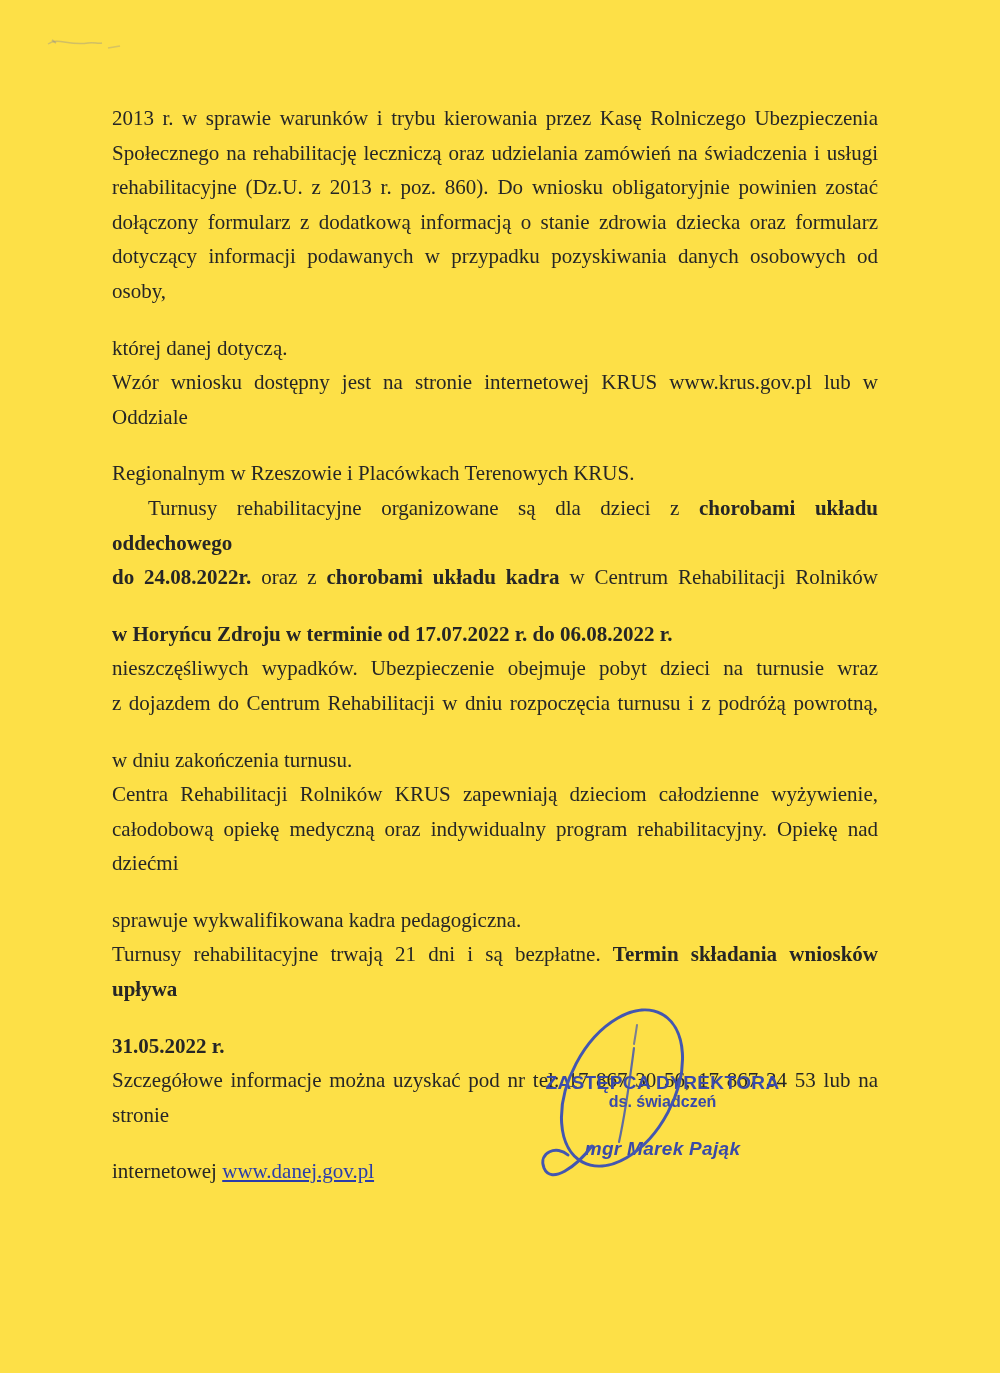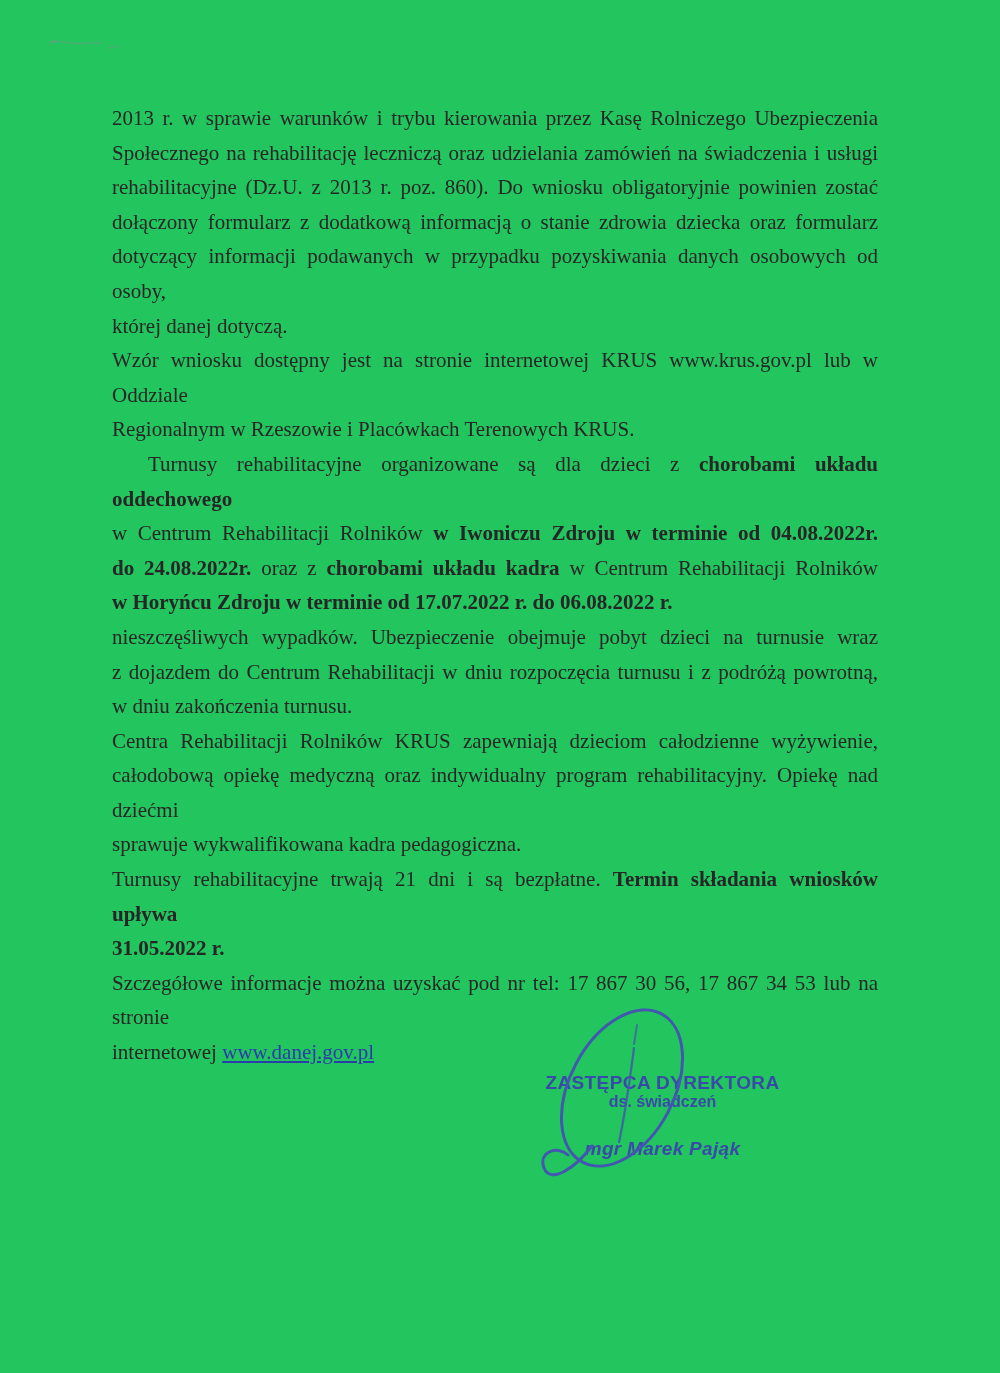--- a/index.html
+++ b/index.html
@@ -20,21 +20,21 @@
     font-size: 21px;
     color: #262626;
   }
   .para { margin: 0; }
   .line {
     line-height: 34.6px;
     text-align: justify;
     text-align-last: justify;
     white-space: normal;
   }
-  .line.last { text-align-last: left; }
+  .line.last { text-align-last: left; margin-top: 22px; }
   .line.indent { text-indent: 36px; }
   .line b { font-weight: bold; }
   .doc-link { text-decoration: underline; }
   
   .sig-block {
     position: absolute;
     left: 545px;
     top: 1072px;
     width: 235px;
     text-align: center;
@@ -61,21 +61,21 @@
   .ink-svg, .smudge-svg {
     position: absolute;
     left: 0; top: 0;
     width: 1000px; height: 1373px;
     pointer-events: none;
   }
 </style>
 </head>
 <body>
 
-<div class="page" style="background: #22c55e;">
+<div class="page" style="background: #fde047;">
 
   <svg class="smudge-svg" viewBox="0 0 1000 1373">
     <path d="M 48 44 C 58 37 68 46 88 43 C 94 42 98 44 102 43" fill="none" stroke="#8e8e94" stroke-width="1.4" opacity="0.40"></path>
     <path d="M 52 40 l 4 3" fill="none" stroke="#8e8e94" stroke-width="1.6" opacity="0.45"></path>
     <path d="M 108 48 L 120 46" fill="none" stroke="#8e8e94" stroke-width="1.4" opacity="0.35"></path>
   </svg>
 
   <div class="doc-body" id="doc-body" style="color: rgb(38, 38, 38);">
       <div class="para">
         <div class="line"><span>2013 r. w sprawie warunków i trybu kierowania przez Kasę Rolniczego Ubezpieczenia</span></div>
@@ -84,21 +84,20 @@
         <div class="line"><span>dołączony formularz z dodatkową informacją o stanie zdrowia dziecka oraz formularz</span></div>
         <div class="line"><span>dotyczący informacji podawanych w przypadku pozyskiwania danych osobowych od osoby,</span></div>
         <div class="line last"><span>której danej dotyczą.</span></div>
       </div>
       <div class="para">
         <div class="line"><span>Wzór wniosku dostępny jest na stronie internetowej KRUS www.krus.gov.pl lub w Oddziale</span></div>
         <div class="line last"><span>Regionalnym w Rzeszowie i Placówkach Terenowych KRUS.</span></div>
       </div>
       <div class="para">
         <div class="line indent"><span>Turnusy rehabilitacyjne organizowane są dla dzieci z </span><b>chorobami układu oddechowego</b></div>
-        <div class="line"><span>w Centrum Rehabilitacji Rolników </span><b>w Iwoniczu Zdroju w terminie od 04.08.2022r.</b></div>
         <div class="line"><b>do 24.08.2022r.</b><span> oraz z </span><b>chorobami układu kadra</b><span> w Centrum Rehabilitacji Rolników</span></div>
         <div class="line last"><b>w Horyńcu Zdroju w terminie od 17.07.2022 r. do 06.08.2022 r.</b></div>
       </div>
       <div class="para">
         <div class="line"><span>nieszczęśliwych wypadków. Ubezpieczenie obejmuje pobyt dzieci na turnusie wraz</span></div>
         <div class="line"><span>z dojazdem do Centrum Rehabilitacji w dniu rozpoczęcia turnusu i z podróżą powrotną,</span></div>
         <div class="line last"><span>w dniu zakończenia turnusu.</span></div>
       </div>
       <div class="para">
         <div class="line"><span>Centra Rehabilitacji Rolników KRUS zapewniają dzieciom całodzienne wyżywienie,</span></div>

